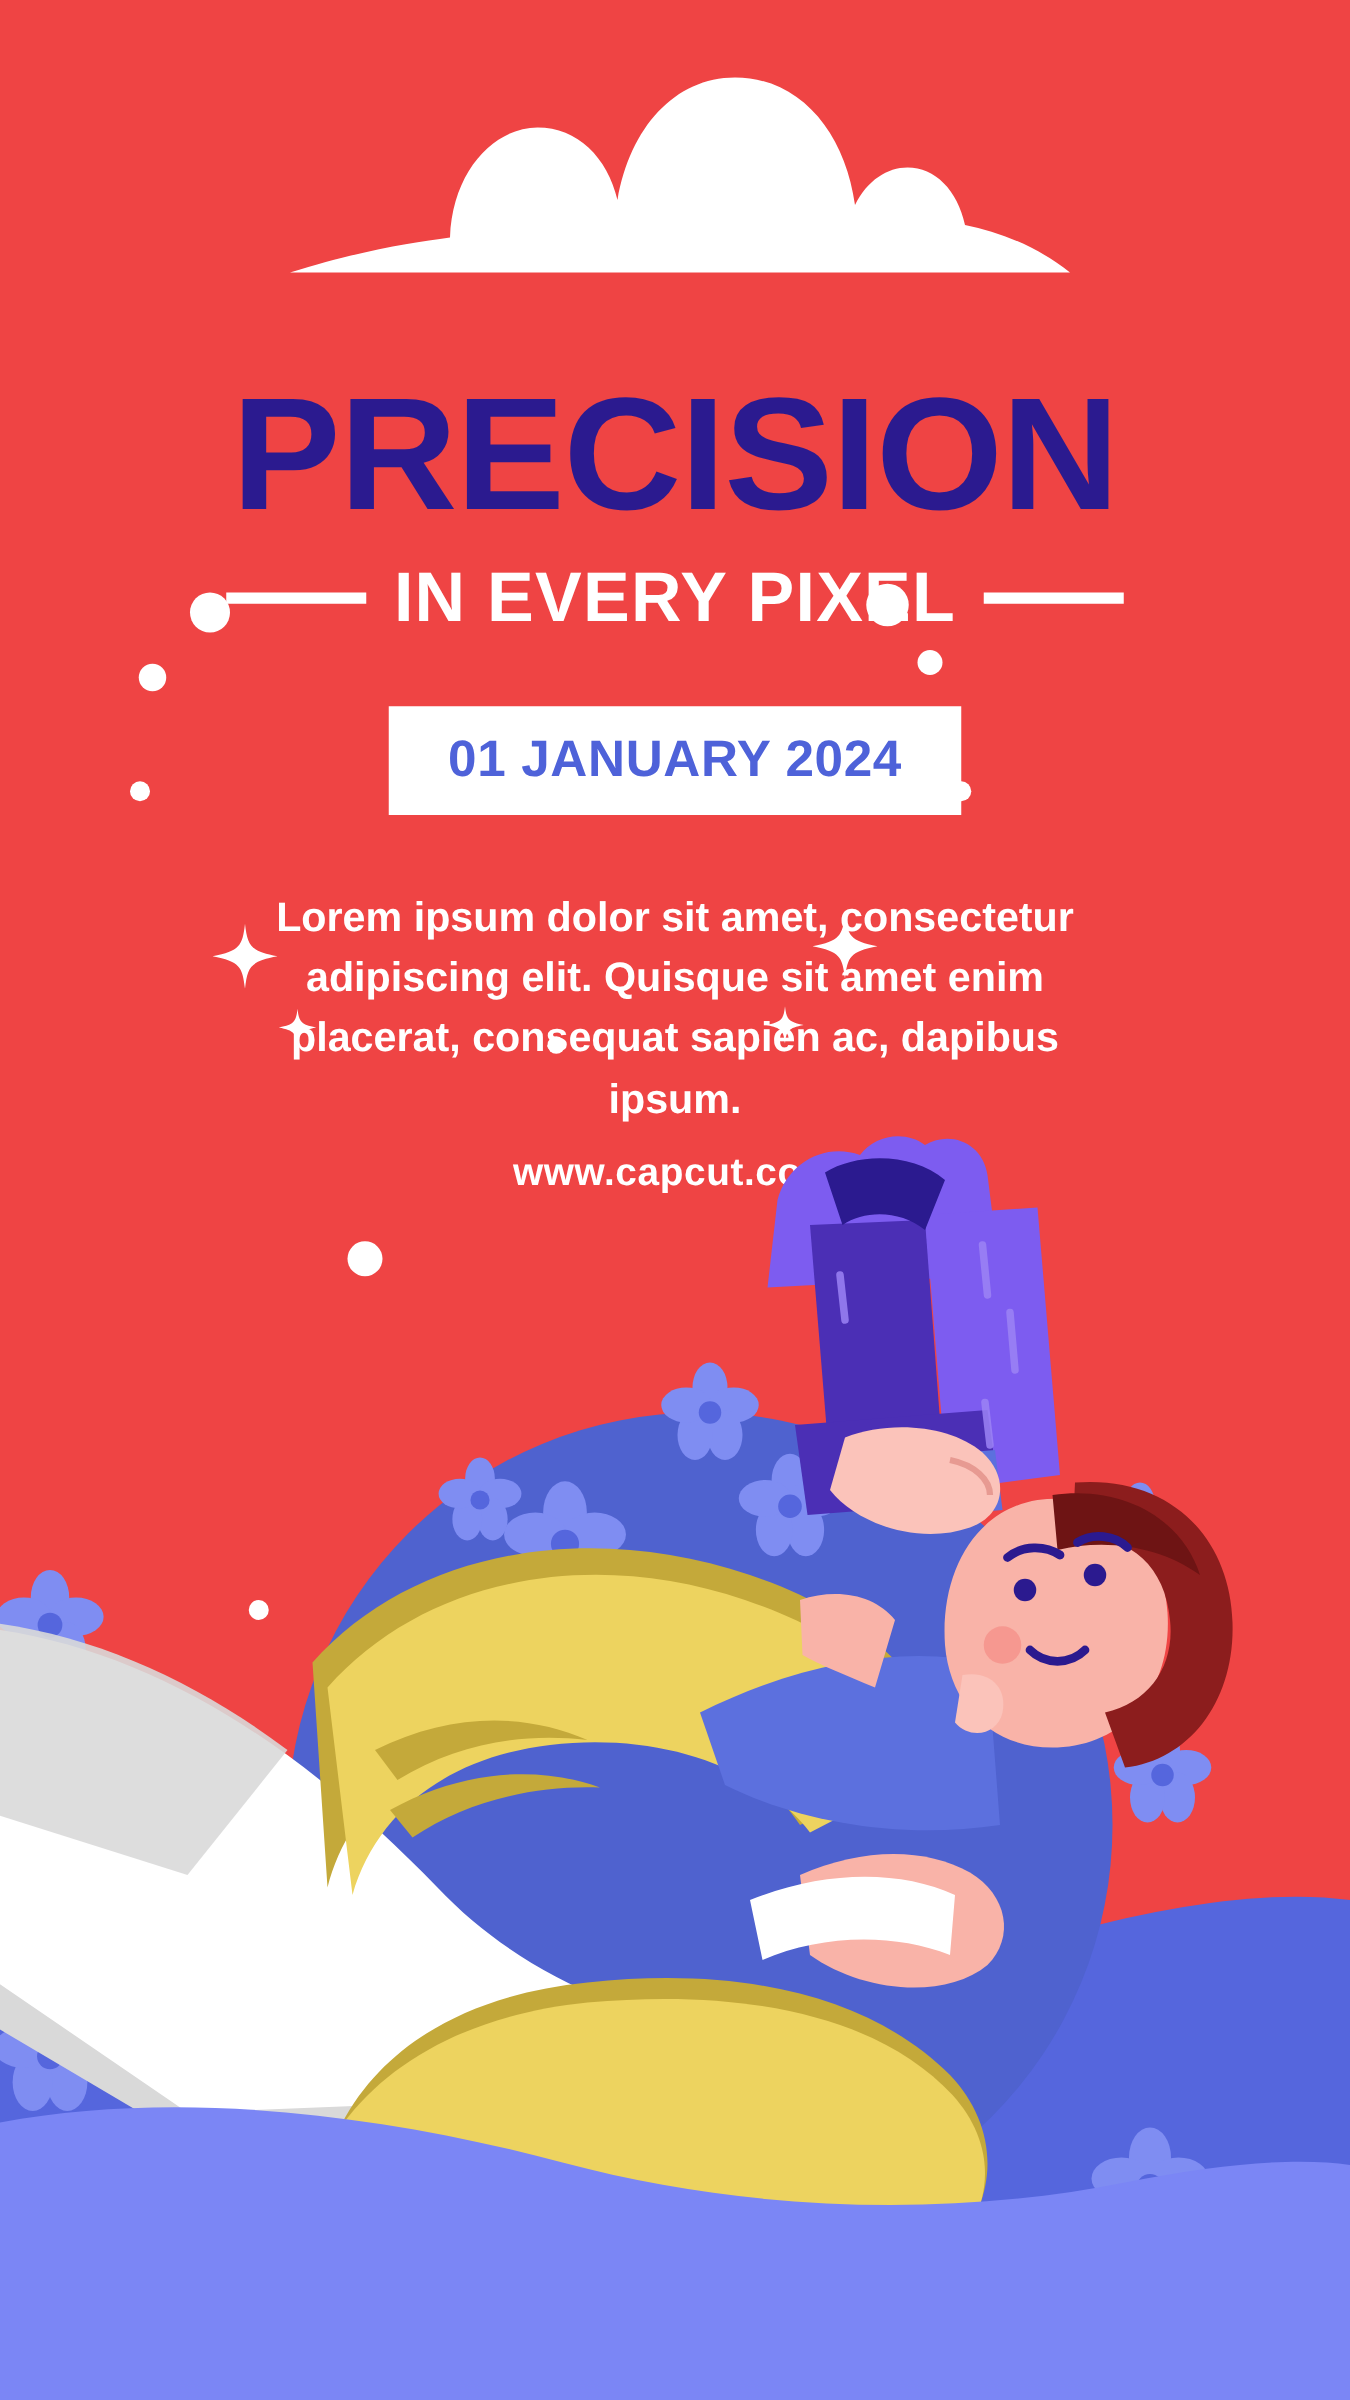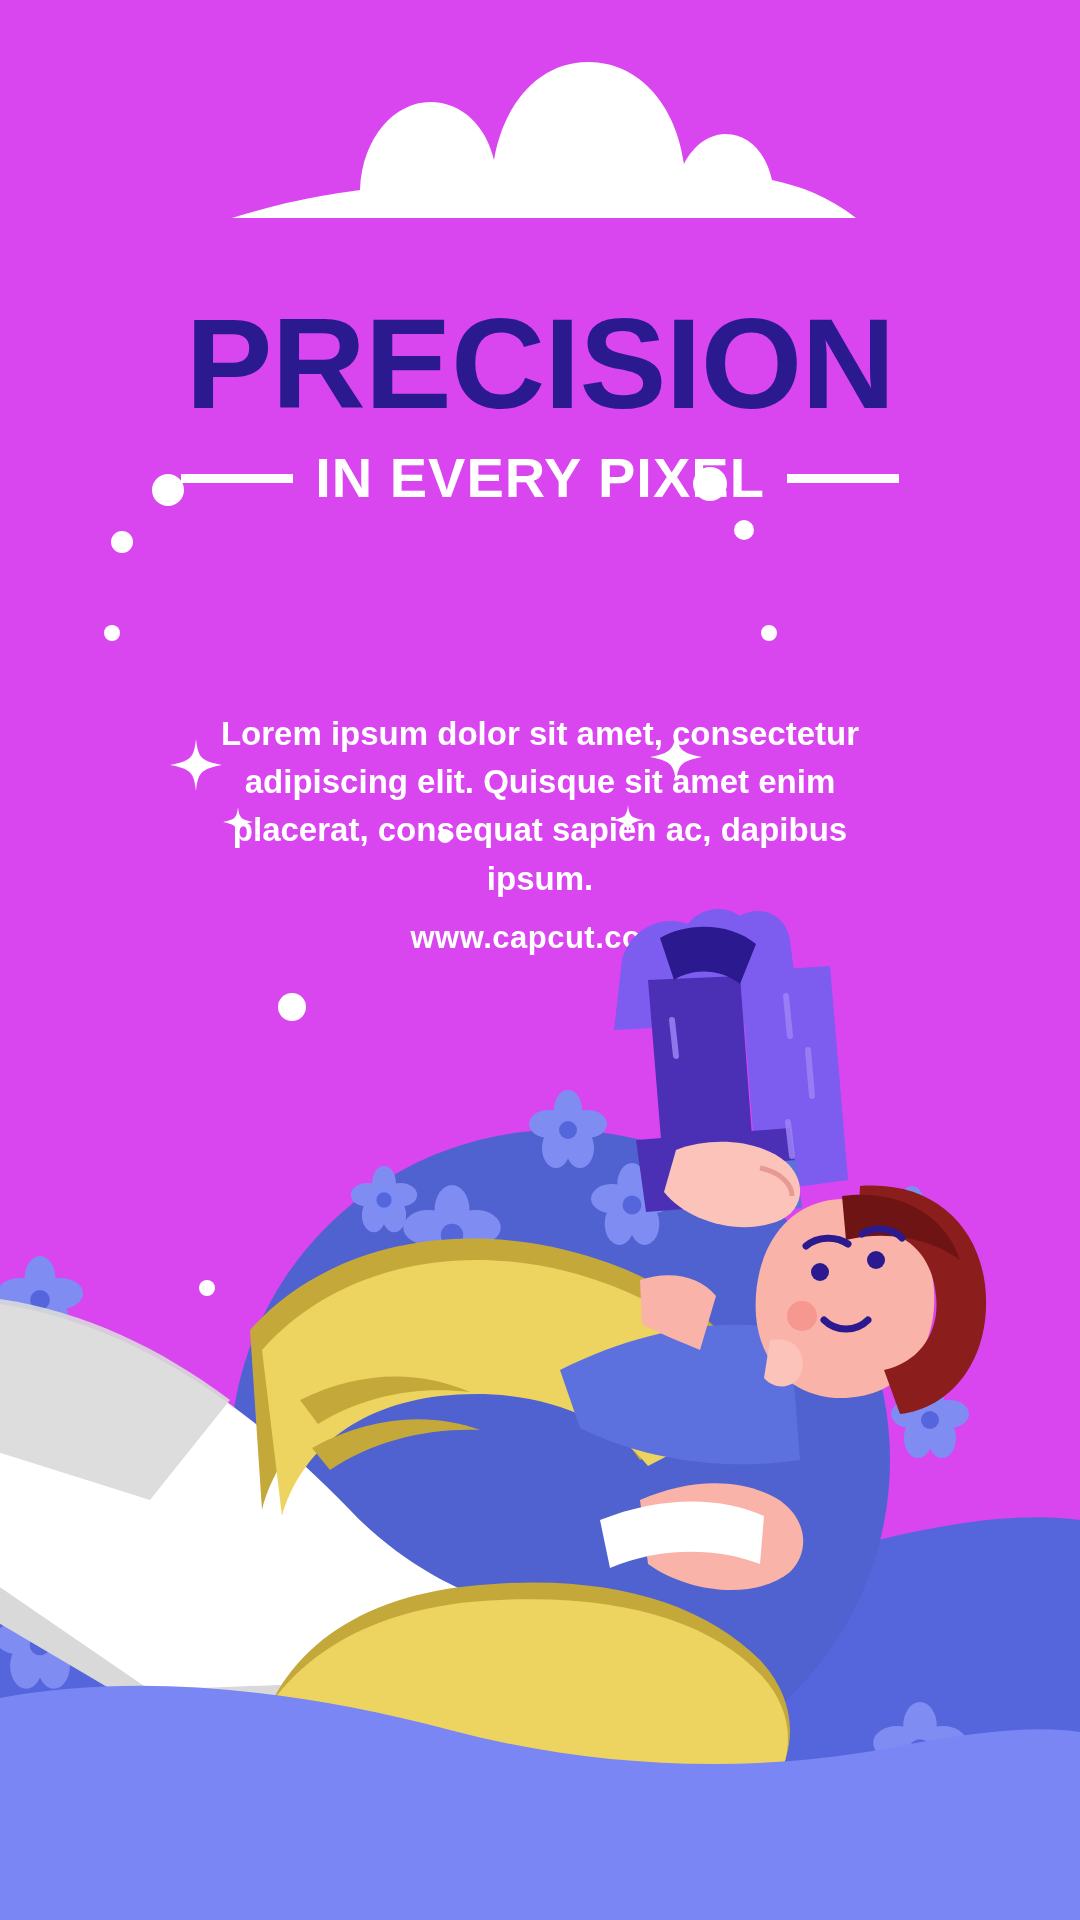--- a/index.html
+++ b/index.html
@@ -6,21 +6,21 @@
   html, body { width:1080px; height:1920px; }
   body {
     font-family: "Liberation Sans", sans-serif;
     background: #a3acfc;
     overflow: hidden;
     position: relative;
   }
   .poster {
     position:absolute; inset:0;
     width:1080px; height:1920px;
-    background:#d946ef;
+    background:#ef4444;
     overflow:hidden;
   }
 
   
   .deco { position:absolute; inset:0; pointer-events:none; }
   .dot { position:absolute; background:#ffffff; border-radius:50%; }
   .spark { position:absolute; }
 
   
   .cloud-wrap { position:absolute; top:40px; left:0; width:1080px; height:180px; }
@@ -119,20 +119,23 @@
   </div>
 
   <div class="title">PRECISION</div>
 
   <div class="subtitle-row">
     <div class="rule"></div>
     <div class="subtitle">IN EVERY PIXEL</div>
     <div class="rule"></div>
   </div>
 
+  <div class="date-badge">
+    <div class="date-text">01 JANUARY 2024</div>
+  </div>
 
   <div class="body-text">Lorem ipsum dolor sit amet, consectetur adipiscing elit. Quisque sit amet enim placerat, consequat sapien ac, dapibus ipsum.</div>
 
   <div class="url-text">www.capcut.com</div>
 
   <div class="deco" id="deco-layer">
       <div class="dot" style="left: 152px; top: 474px; width: 32px; height: 32px;"></div>
       <div class="dot" style="left: 111px; top: 531px; width: 22px; height: 22px;"></div>
       <div class="dot" style="left: 693px; top: 467px; width: 34px; height: 34px;"></div>
       <div class="dot" style="left: 734px; top: 520px; width: 20px; height: 20px;"></div>

